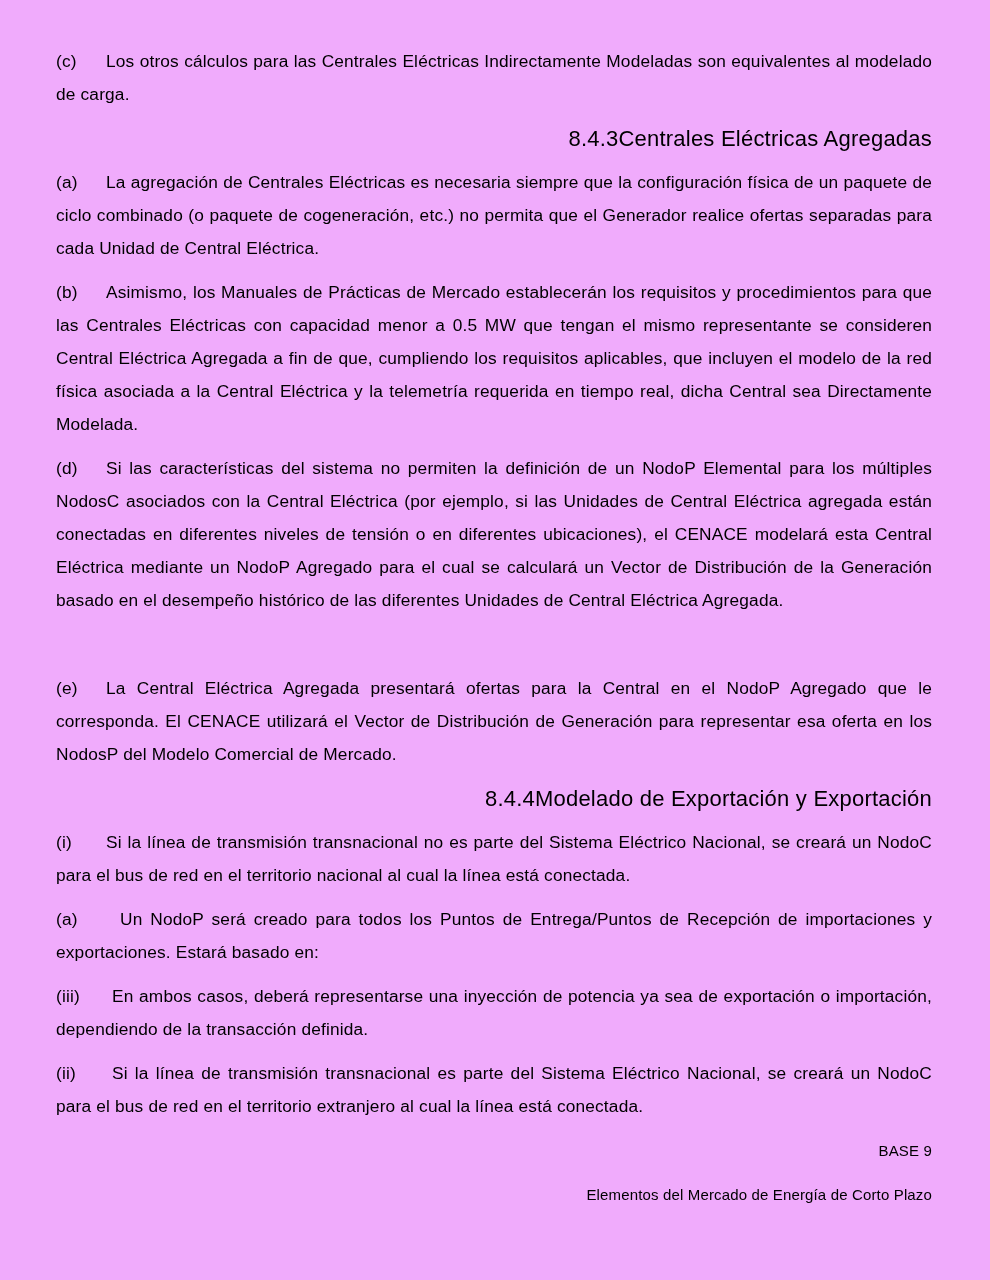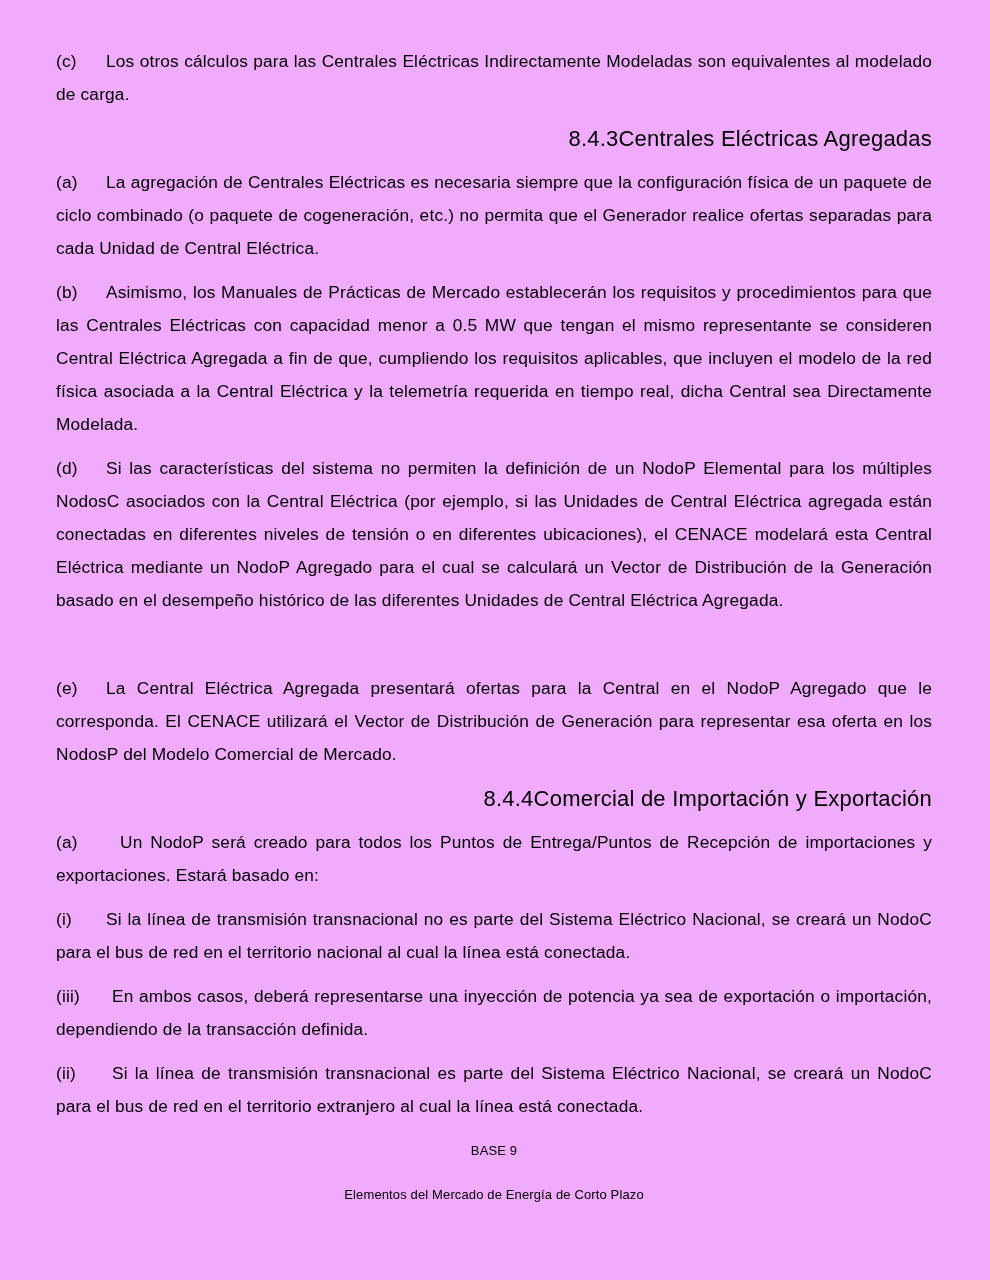--- a/index.html
+++ b/index.html
@@ -38,23 +38,23 @@
   p.heading {
     margin: 0 0 11px 0;
     font-size: 22px;
     line-height: 33px;
     text-align: right;
     letter-spacing: 0.01em;
     white-space: nowrap;
   }
   p.plain {
     margin: 0 0 11px 0;
-    font-size: 13px;
+    font-size: 15px;
     line-height: 33px;
-    text-align: center;
+    text-align: right;
     letter-spacing: 0.01em;
   }
   .num {
     display: inline-block;
     width: 84px;
   }
   
   .marker {
     display: inline-block;
   }
@@ -79,25 +79,25 @@
 
     <p class="para"><span class="marker w-sm">(b)</span><span>Asimismo, los Manuales de Prácticas de Mercado establecerán los requisitos y procedimientos para que las Centrales Eléctricas con capacidad menor a 0.5 MW que tengan el mismo representante se consideren Central Eléctrica Agregada a fin de que, cumpliendo los requisitos aplicables, que incluyen el modelo de la red física asociada a la Central Eléctrica y la telemetría requerida en tiempo real, dicha Central sea Directamente Modelada.</span></p>
 
 
     <p class="para"><span class="marker w-sm">(d)</span><span>Si las características del sistema no permiten la definición de un NodoP Elemental para los múltiples NodosC asociados con la Central Eléctrica (por ejemplo, si las Unidades de Central Eléctrica agregada están conectadas en diferentes niveles de tensión o en diferentes ubicaciones), el CENACE modelará esta Central Eléctrica mediante un NodoP Agregado para el cual se calculará un Vector de Distribución de la Generación basado en el desempeño histórico de las diferentes Unidades de Central Eléctrica Agregada.</span></p>
 
     <div class="spacer-block"></div>
 
     <p class="para"><span class="marker w-sm">(e)</span><span>La Central Eléctrica Agregada presentará ofertas para la Central en el NodoP Agregado que le corresponda. El CENACE utilizará el Vector de Distribución de Generación para representar esa oferta en los NodosP del Modelo Comercial de Mercado.</span></p>
 
-    <p class="heading"><span class="num">8.4.4</span><span>Comercial de Importación y Exportación</span></p>
+    <p class="heading"><span class="num">8.4.4</span><span>Modelado de Exportación y Exportación</span></p>
+
+    <p class="para"><span class="marker w-sm">(i)</span><span>Si la línea de transmisión transnacional no es parte del Sistema Eléctrico Nacional, se creará un NodoC para el bus de red en el territorio nacional al cual la línea está conectada.</span></p>
 
     <p class="para"><span class="marker w-lg">(a)</span><span>Un NodoP será creado para todos los Puntos de Entrega/Puntos de Recepción de importaciones y exportaciones. Estará basado en:</span></p>
-
-    <p class="para"><span class="marker w-sm">(i)</span><span>Si la línea de transmisión transnacional no es parte del Sistema Eléctrico Nacional, se creará un NodoC para el bus de red en el territorio nacional al cual la línea está conectada.</span></p>
 
     <p class="para"><span class="marker w-md">(iii)</span><span>En ambos casos, deberá representarse una inyección de potencia ya sea de exportación o importación, dependiendo de la transacción definida.</span></p>
 
     <p class="para"><span class="marker w-md">(ii)</span><span>Si la línea de transmisión transnacional es parte del Sistema Eléctrico Nacional, se creará un NodoC para el bus de red en el territorio extranjero al cual la línea está conectada.</span></p>
 
     <p class="plain">BASE 9</p>
 
     <p class="plain">Elementos del Mercado de Energía de Corto Plazo</p>
 
   </div>

